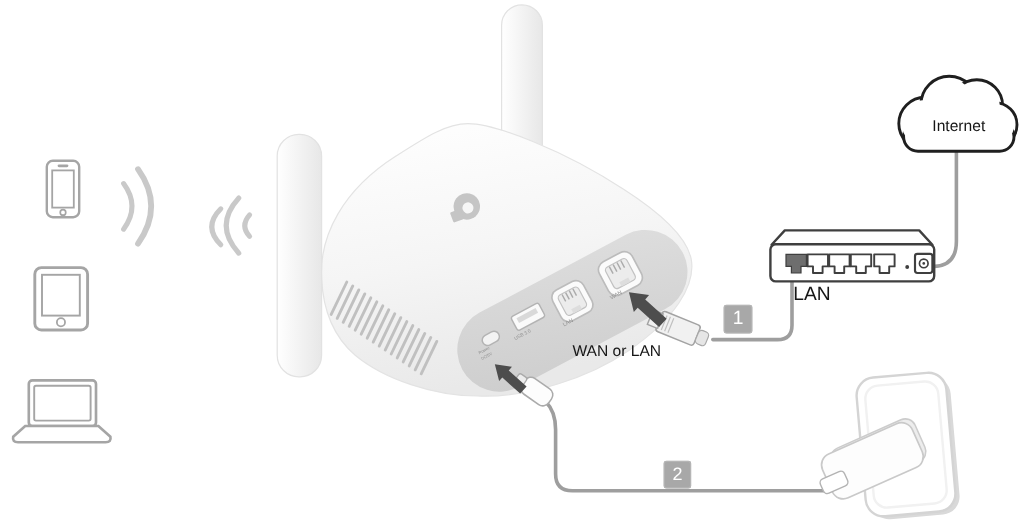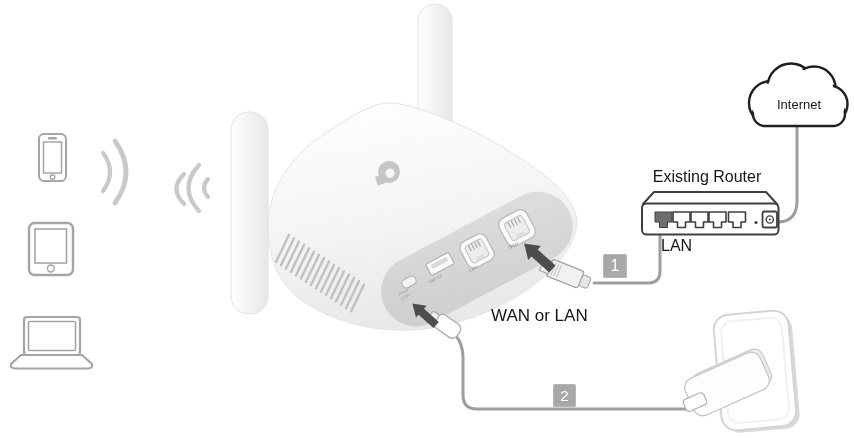--- a/index.html
+++ b/index.html
@@ -17,21 +17,21 @@
     position:absolute;background:#a8a8a8;color:#ffffff;border-radius:2.5px;
     display:flex;align-items:center;justify-content:center;
     font-family:"Liberation Sans", sans-serif;
     box-shadow:inset 0 0 0 1px #b5b5b5;
   }
   .badge.b1{left:603px;top:254px;width:24px;height:24px;font-size:16px;}
   .badge.b2{left:553px;top:384px;width:23px;height:23px;font-size:15px;}
   .lbl-internet{left:749px;top:98px;width:100px;font-size:13px;}
   .lbl-existing{left:637px;top:168px;width:140px;}
   .lbl-lan{left:661px;top:237px;}
-  .lbl-wanorlan{left:491px;top:286px;font-size:17px;margin-top:21px;}
+  .lbl-wanorlan{left:477px;top:286px;font-size:13px;}
 </style>
 </head>
 <body>
 
 <div class="scene">
   <svg class="art" width="854" height="438" viewBox="0 0 854 438">
     <defs>
       <linearGradient id="bodyGrad" x1="0" y1="0" x2="0.25" y2="1">
         <stop offset="0" stop-color="#ffffff"></stop>
           <stop offset="0.55" stop-color="#f5f5f5"></stop>
@@ -201,19 +201,18 @@
     <g>
       <rect x="-38" y="-19" width="76" height="38" rx="9" transform="translate(732,379) rotate(-24)" fill="#ededed" stroke="#cccccc" stroke-width="1.3"></rect>
       <rect x="-41" y="-20" width="82" height="40" rx="10" transform="translate(727,384) rotate(-24)" fill="#fdfdfd" stroke="#c9c9c9" stroke-width="1.4"></rect>
     </g>
     <g transform="translate(695,402) rotate(-24)">
       <rect x="-11" y="-6.5" width="22" height="13" rx="3.5" fill="#ffffff" stroke="#b3b3b3" stroke-width="1.2"></rect>
     </g>
   </svg>
 
   <div class="label lbl-internet center">Internet</div>
-  <div class="label lbl-existing center">Existing Router</div>
   <div class="label lbl-lan">LAN</div>
   <div class="label lbl-wanorlan">WAN or LAN</div>
 
   <div class="badge b1">1</div>
   <div class="badge b2">2</div>
 </div>
 
 </body></html>

